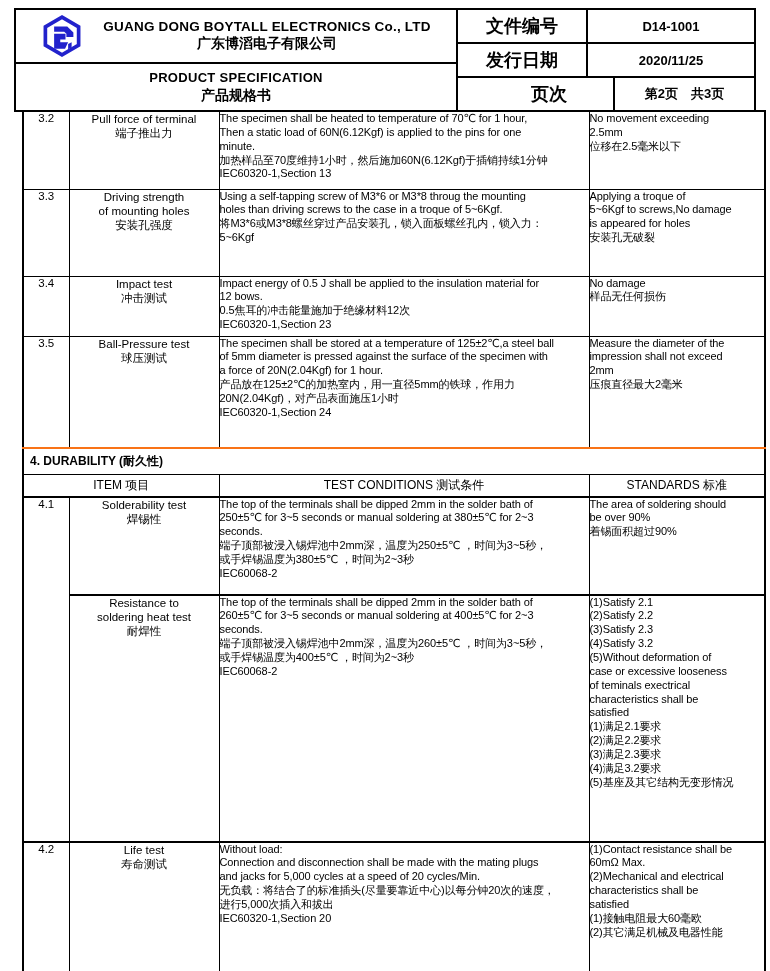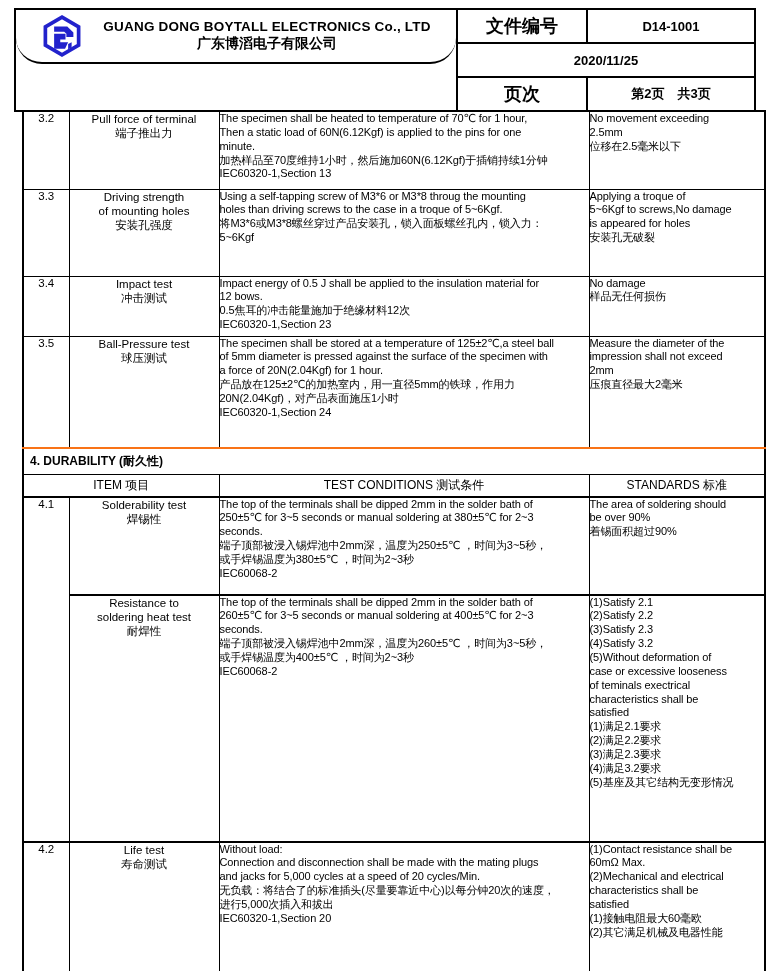--- a/index.html
+++ b/index.html
@@ -6,30 +6,30 @@
   body{
     width:770px;height:971px;background:#ffffff;position:relative;
     font-family:"Liberation Sans","DejaVu Sans",sans-serif;color:#000;
     -webkit-font-smoothing:antialiased;
   }
   .page{position:absolute;left:14px;top:8px;width:742px;}
 
   
   .header{display:flex;border:2px solid #000;height:104px;box-sizing:border-box;}
   .h-left{width:442px;border-right:2px solid #000;display:flex;flex-direction:column;box-sizing:border-box;}
-  .h-company{height:54px;border-bottom:2px solid #000;display:flex;align-items:center;justify-content:center;gap:20px;box-sizing:border-box;border-radius:26px;}
+  .h-company{height:54px;border-bottom:2px solid #000;display:flex;align-items:center;justify-content:center;gap:20px;box-sizing:border-box;}
   .h-company-text{text-align:center;}
   .h-company-en{font-weight:bold;font-size:13.5px;letter-spacing:.2px;}
   .h-company-cn{font-weight:bold;font-size:14px;margin-top:1px;}
   .h-title{flex:1;display:flex;flex-direction:column;align-items:center;justify-content:center;}
   .h-title-en{font-weight:bold;font-size:13px;letter-spacing:.3px;}
   .h-title-cn{font-weight:bold;font-size:14px;margin-top:2px;}
   .h-right{flex:1;display:flex;flex-direction:column;}
   .info-row{flex:1;display:flex;border-bottom:2px solid #000;box-sizing:border-box;}
-  .info-row:last-child{border-bottom:none;}
+  .info-row:last-child{border-bottom:none;padding-left:27px;}
   .info-label{width:130px;border-right:2px solid #000;display:flex;align-items:center;justify-content:center;font-weight:bold;font-size:18px;box-sizing:border-box;}
   .info-value{flex:1;display:flex;align-items:center;justify-content:center;font-weight:bold;font-size:13px;}
   .logo{width:42px;height:42px;flex:0 0 auto;}
 
   
   table.main{
     width:742px;margin-top:-2px;border-collapse:collapse;table-layout:fixed;
     border:2px solid #000;border-bottom-width:3px;margin-left:8px;
   }
   table.main td{border:1px solid #000;padding:0;vertical-align:top;box-sizing:border-box;}
@@ -59,27 +59,32 @@
           <polygon points="24,2.5 43,13.5 43,34.5 24,45.5 5,34.5 5,13.5" fill="none" stroke="#2222cc" stroke-width="4.2"></polygon>
           <path d="M15 13 h15 l7 7 v5 h-8 v-3.5 l-2.5 -2.5 h-11.5 z" fill="#2222cc"></path>
           <path d="M15 21.5 h13 v6.5 h-6 v3 h9 l-3.5 7.5 h-12.5 z" fill="#2222cc"></path>
           <path d="M31 33 l4 -2 v6 l-4 2 z" fill="#2222cc"></path>
         </svg>
         <div class="h-company-text">
           <div class="h-company-en">GUANG DONG BOYTALL ELECTRONICS Co., LTD</div>
           <div class="h-company-cn">广东博滔电子有限公司</div>
         </div>
       </div>
+      <div class="h-title">
+        <div class="h-title-en">PRODUCT SPECIFICATION</div>
+        <div class="h-title-cn">产品规格书</div>
+      </div>
     </div>
     <div class="h-right">
       <div class="info-row">
         <div class="info-label">文件编号</div>
         <div class="info-value">D14-1001</div>
       </div>
       <div class="info-row">
+        <div class="info-label">发行日期</div>
         <div class="info-value">2020/11/25</div>
       </div>
       <div class="info-row">
         <div class="info-label">页次</div>
         <div class="info-value">第2页　共3页</div>
       </div>
     </div>
   </div>
 
   <table class="main">

